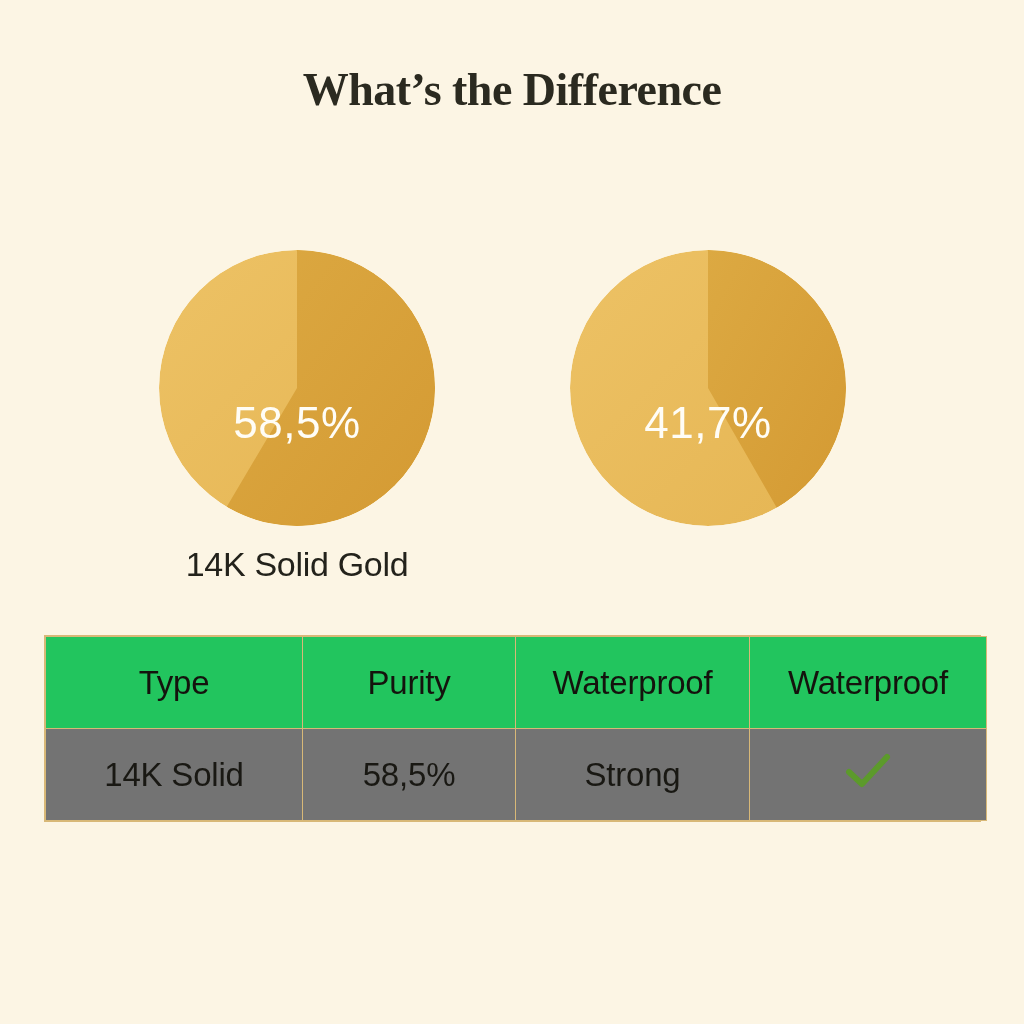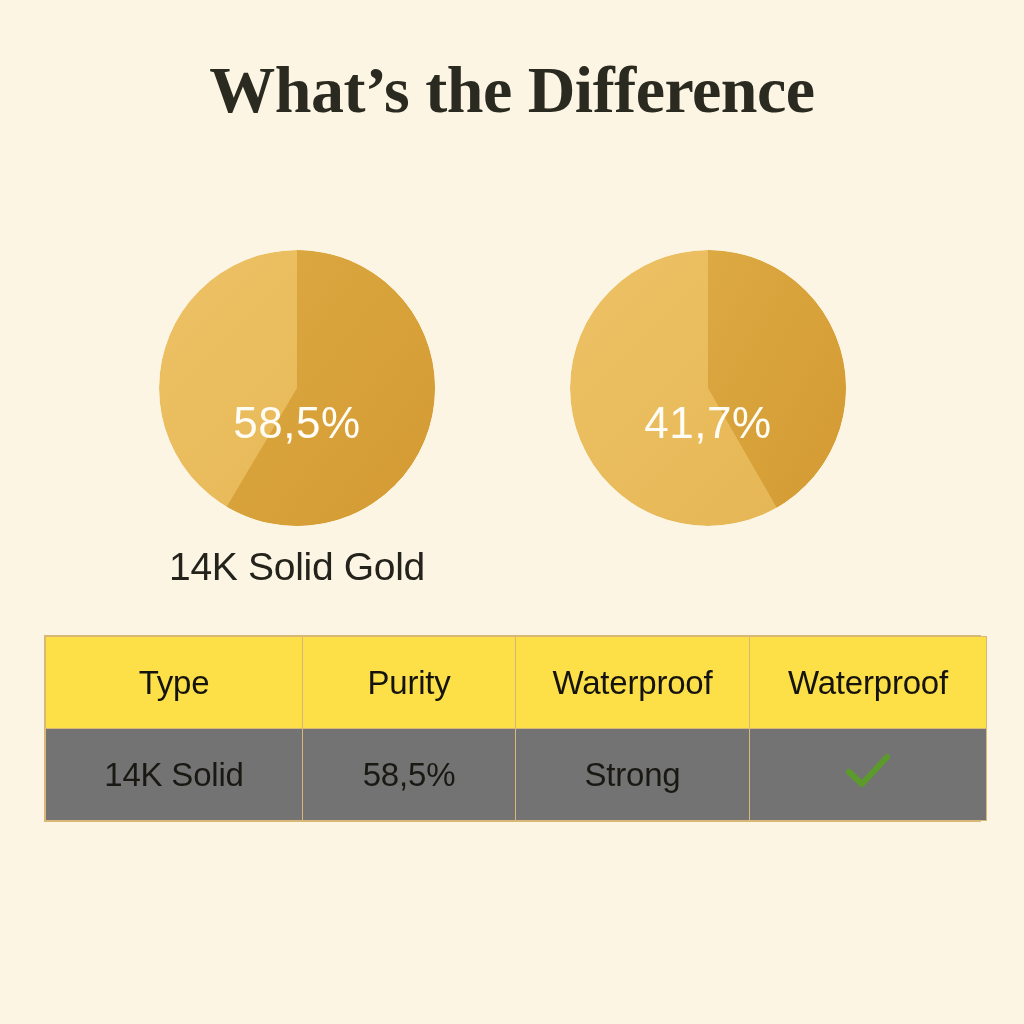--- a/index.html
+++ b/index.html
@@ -20,21 +20,21 @@
   .title-block {
     position: absolute;
     left: 0;
     top: 52px;
     width: 1024px;
     text-align: center;
   }
   .title-line {
     font-family: "Liberation Serif", "DejaVu Serif", serif;
     font-weight: bold;
-    font-size: 66px;
+    font-size: 46px;
     line-height: 76px;
     letter-spacing: -0.5px;
     color: #2B2A20;
     white-space: nowrap;
   }
 
   
   .pies {
     position: absolute;
     top: 250px;
@@ -80,21 +80,21 @@
     top: 545px;
     left: 0;
     width: 1024px;
     height: 60px;
   }
   .caption {
     position: absolute;
     top: 0;
     width: 420px;
     text-align: center;
-    font-size: 39px;
+    font-size: 34px;
     color: #23221B;
     font-family: "Liberation Sans", sans-serif;
     letter-spacing: -0.3px;
     white-space: nowrap;
   }
   .caption.left  { left: 87px; }
   .caption.right { left: 533px; }
 
   
   .table {
@@ -113,21 +113,21 @@
   }
   th, td {
     border: 1px solid #D8B877;
     font-weight: normal;
     padding: 0;
     height: 91px;
     text-align: center;
     vertical-align: middle;
   }
   thead th {
-    background: #fde047;
+    background: #22c55e;
     color: #14130D;
     font-size: 33px;
     letter-spacing: -0.2px;
   }
   tbody td {
     background: #737373;
     color: #191813;
     font-size: 33px;
     letter-spacing: -0.2px;
   }

